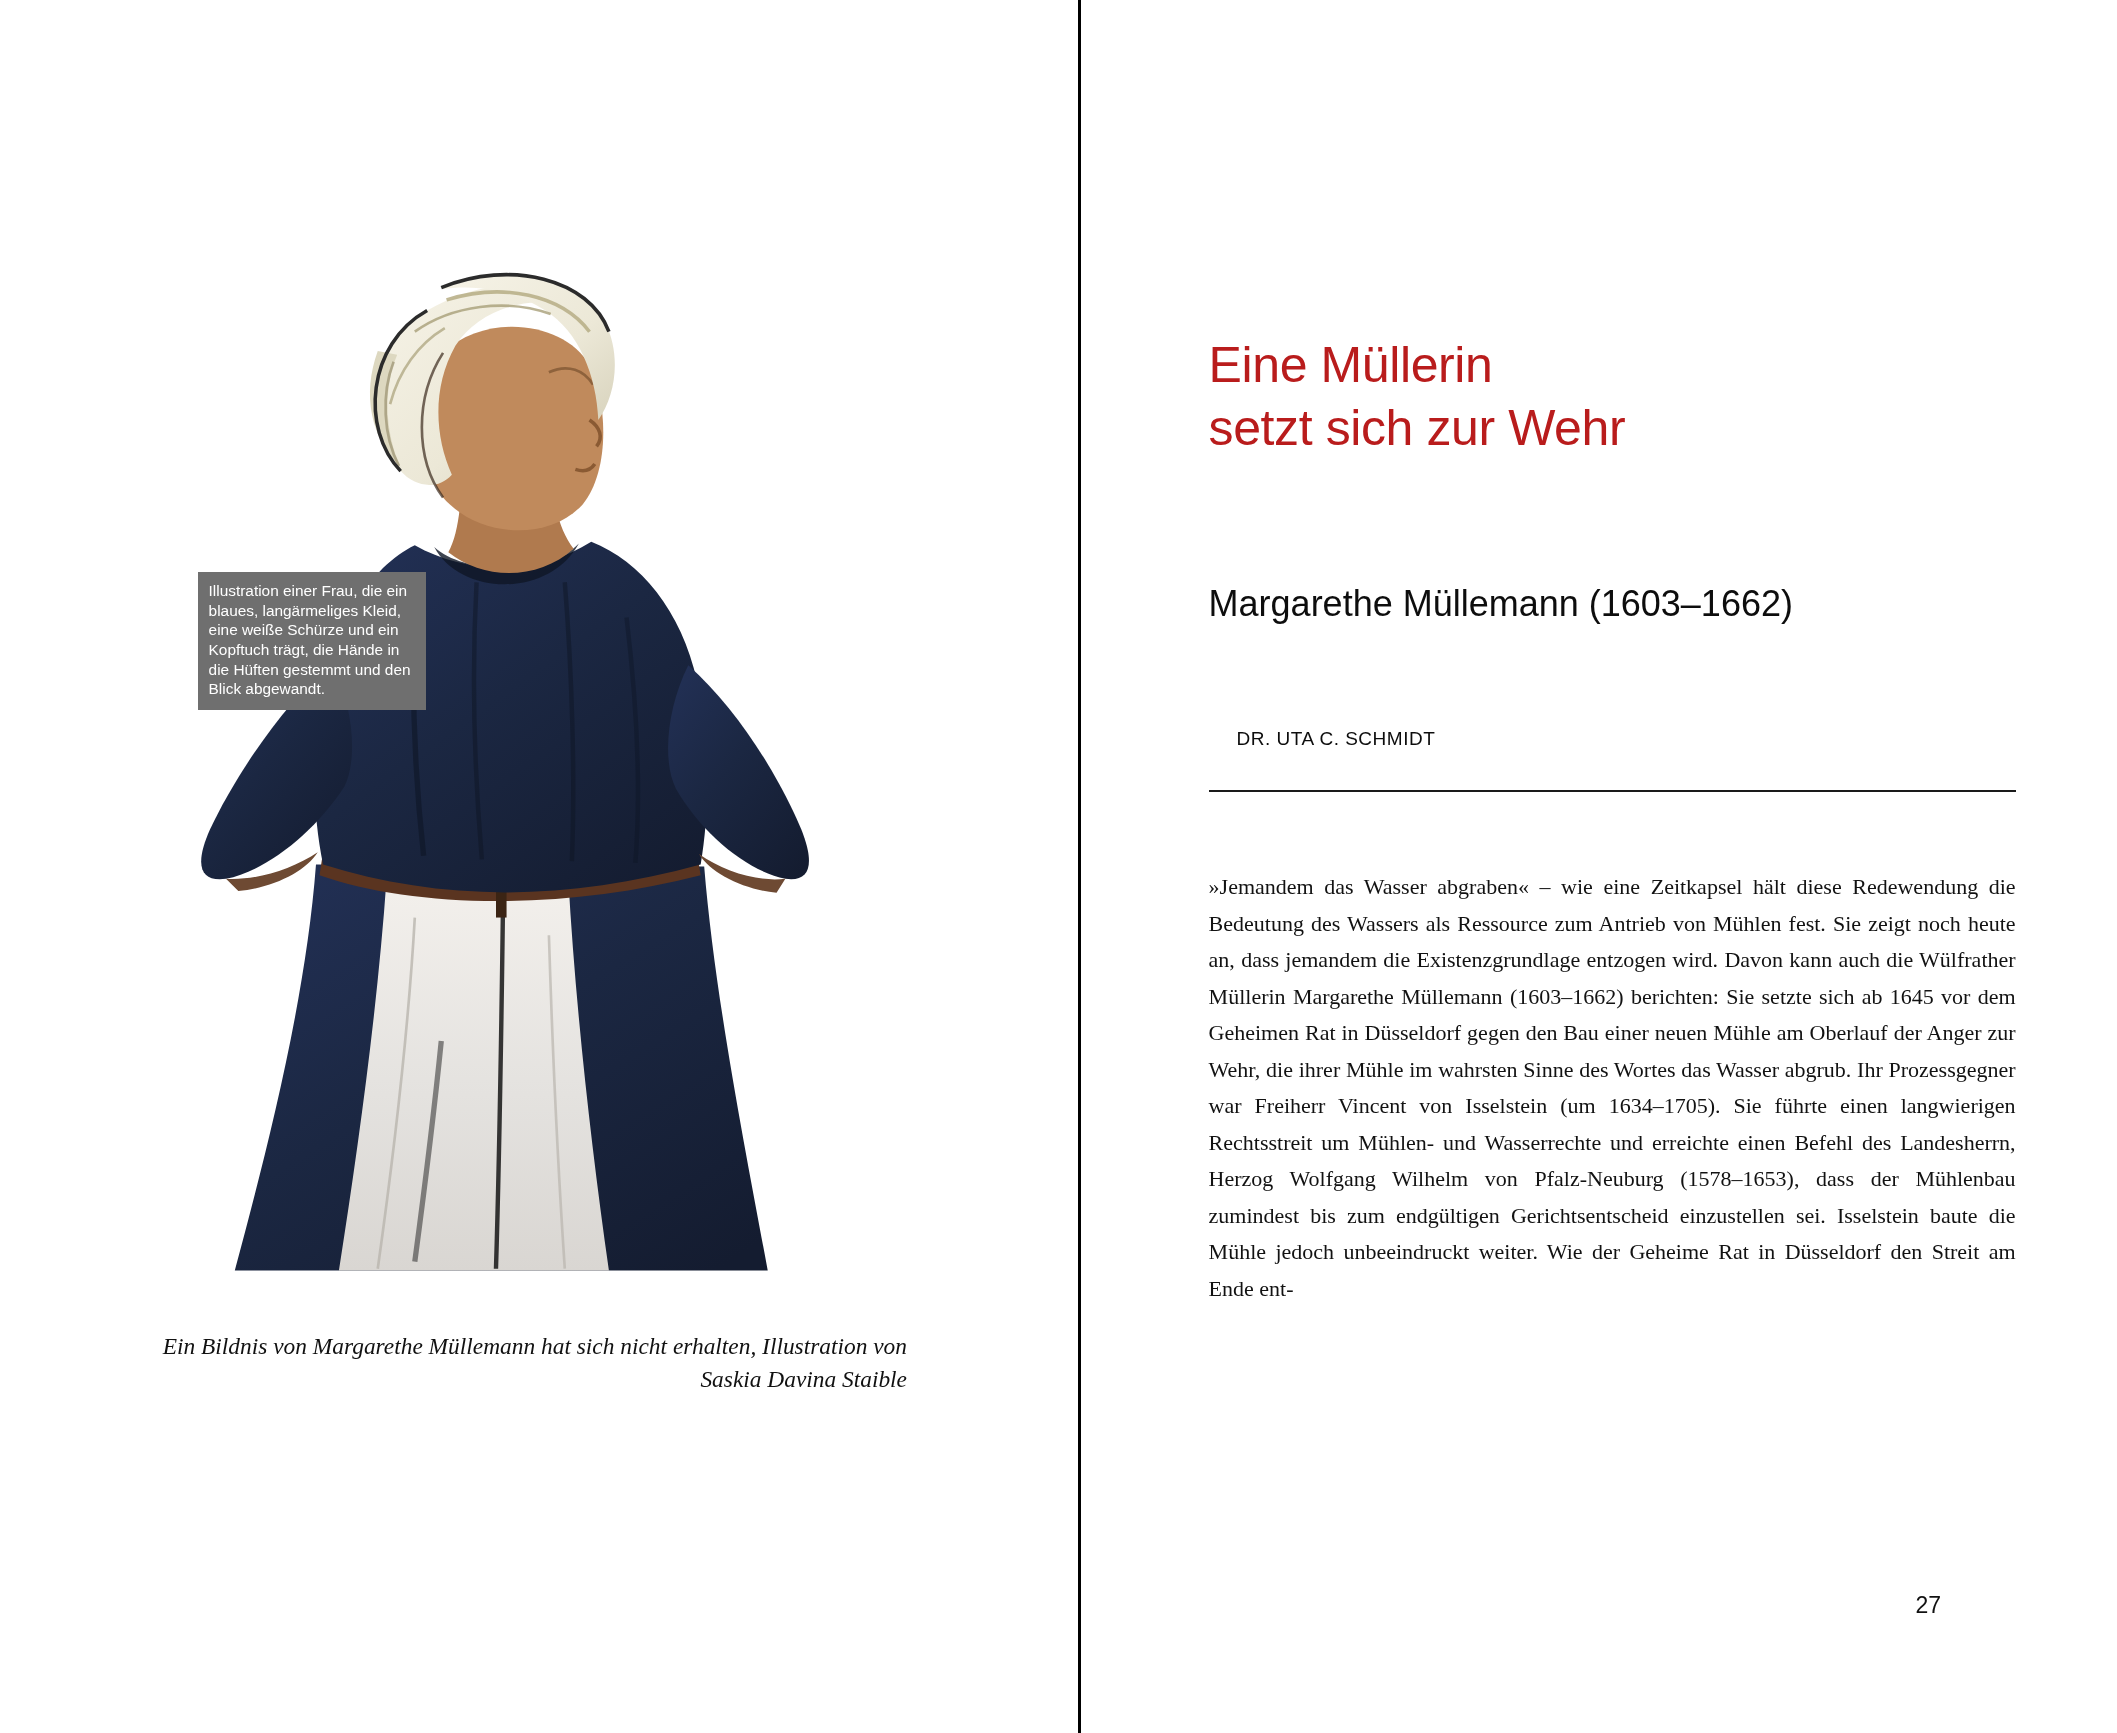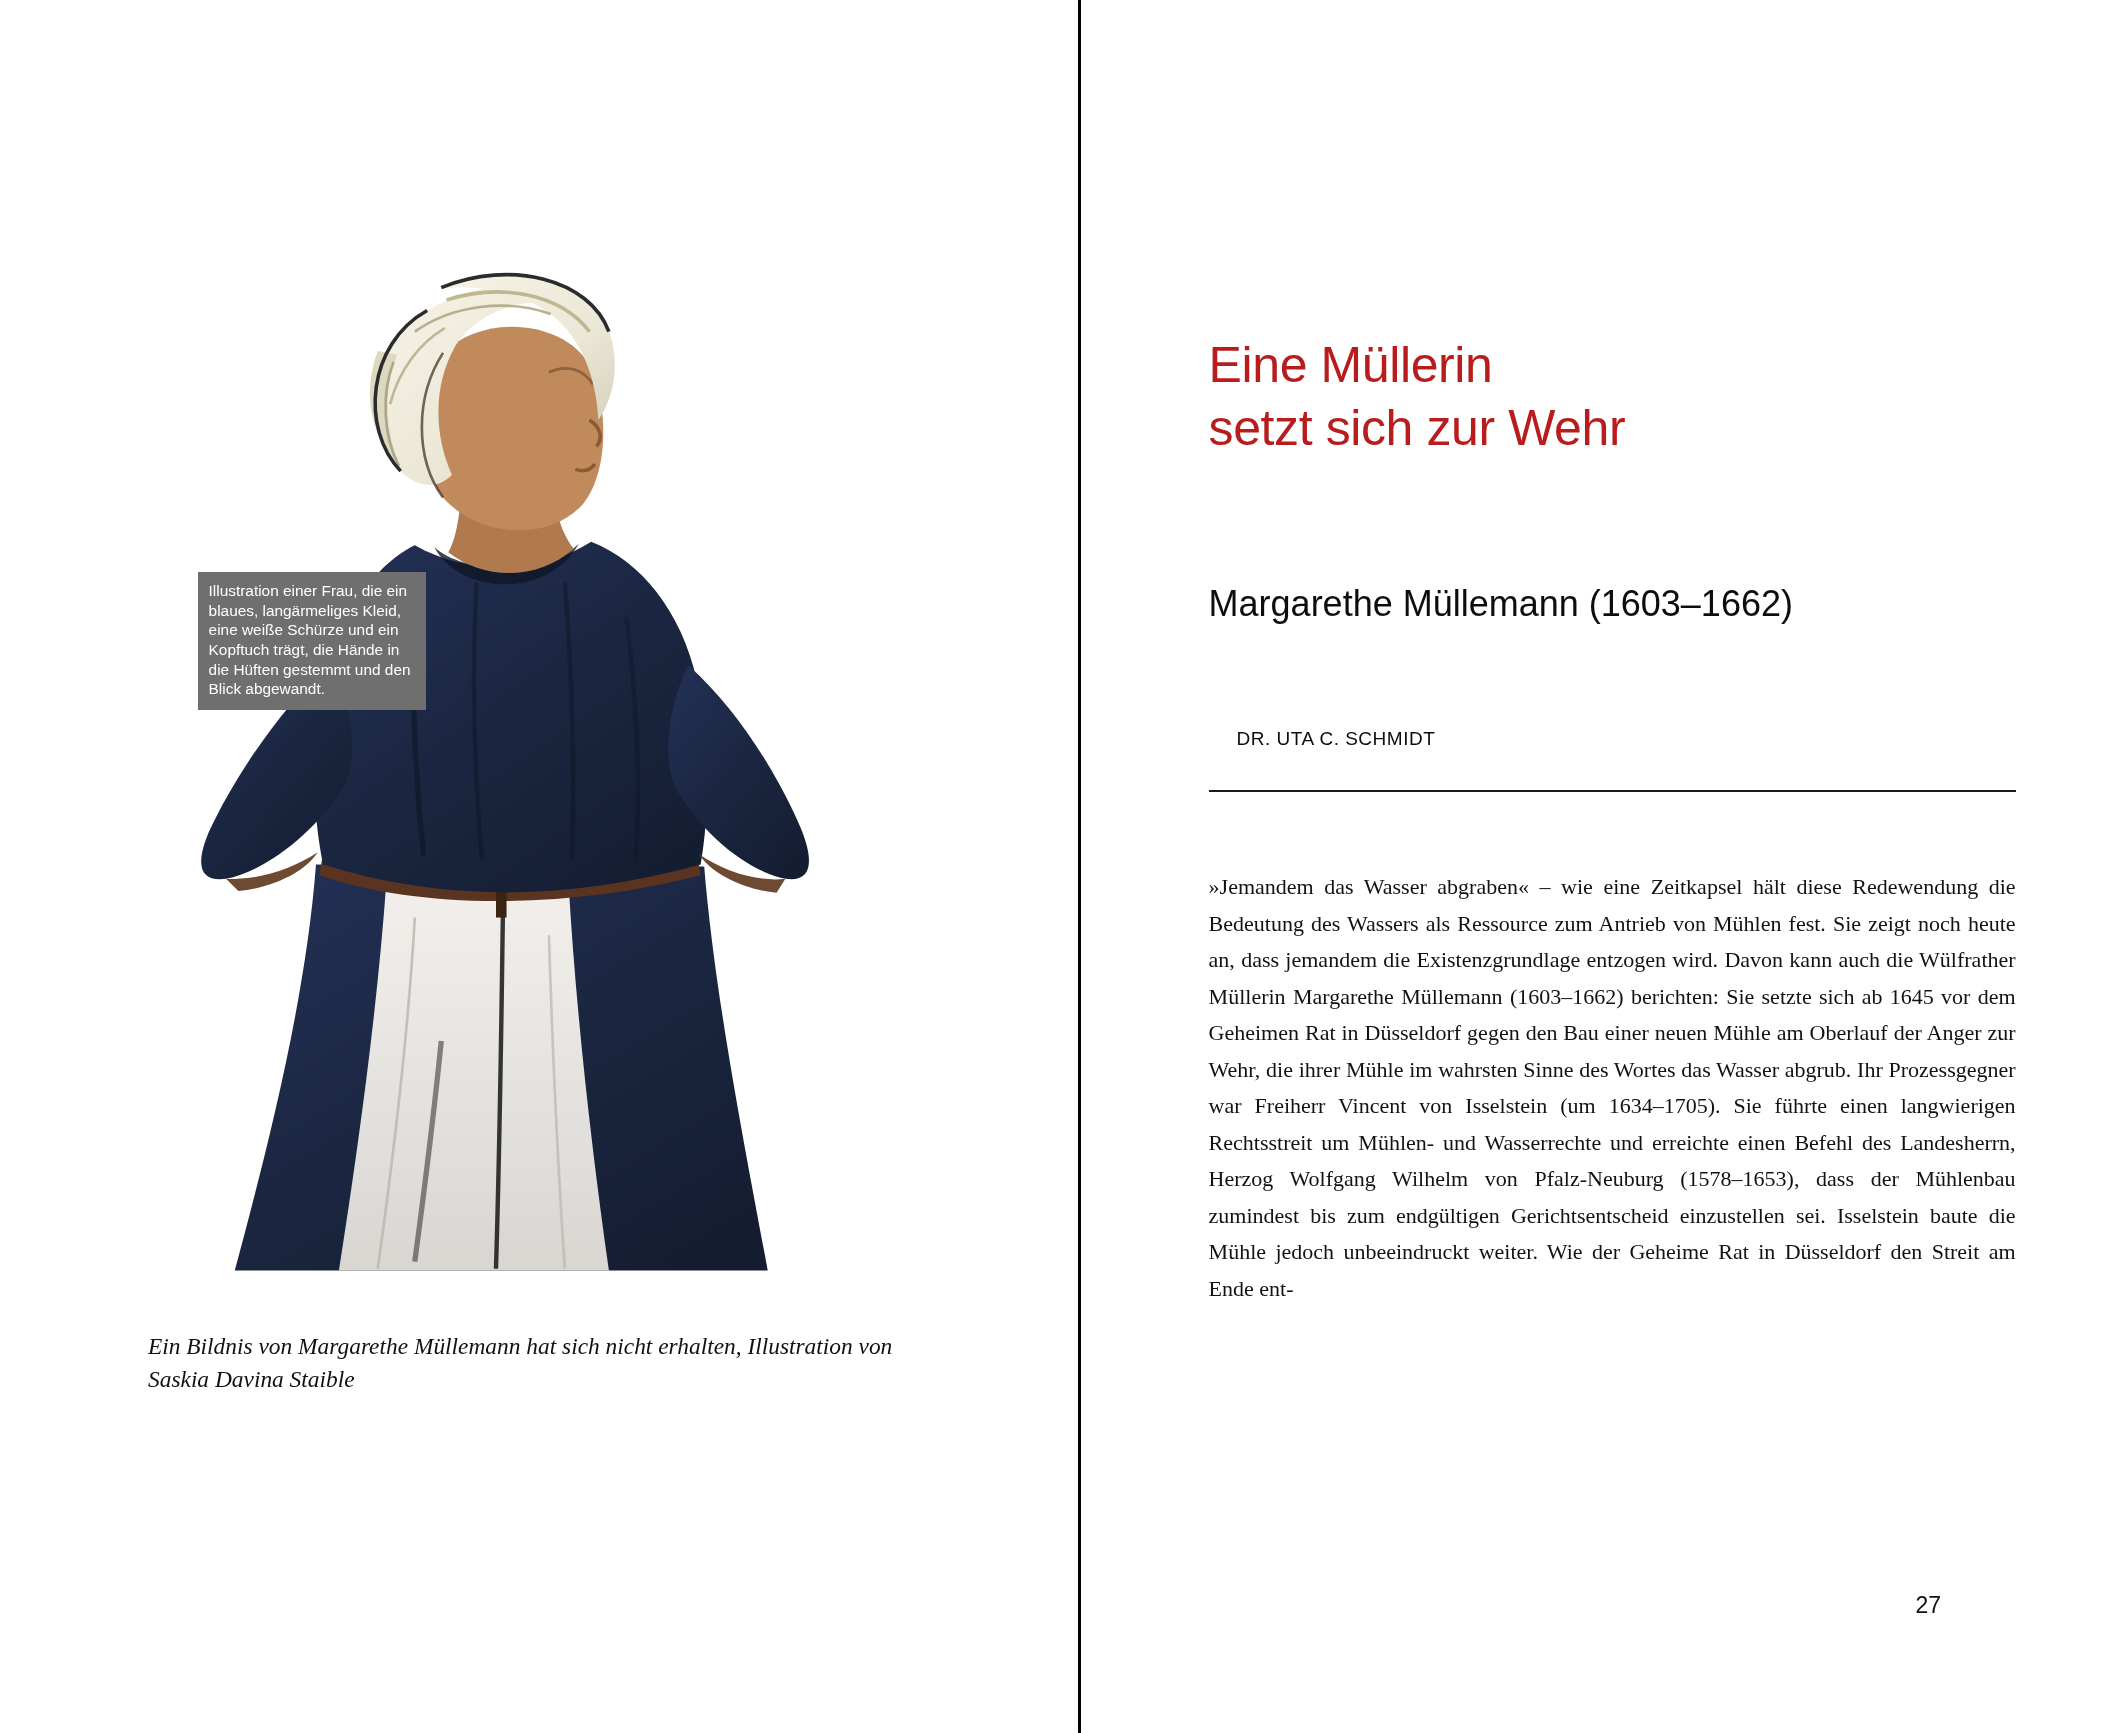--- a/index.html
+++ b/index.html
@@ -67,20 +67,21 @@
   .caption {
     position: absolute;
     left: 148px;
     top: 1330px;
     width: 759px;
     font-family: "Liberation Serif", serif;
     font-style: italic;
     font-size: 23.4px;
     line-height: 1.42;
     color: #111111;
+    text-align: right;
   }
 
   
   .col {
     position: absolute;
     left: 128px;
     top: 0;
     width: 807px;
     height: 100%;
   }

